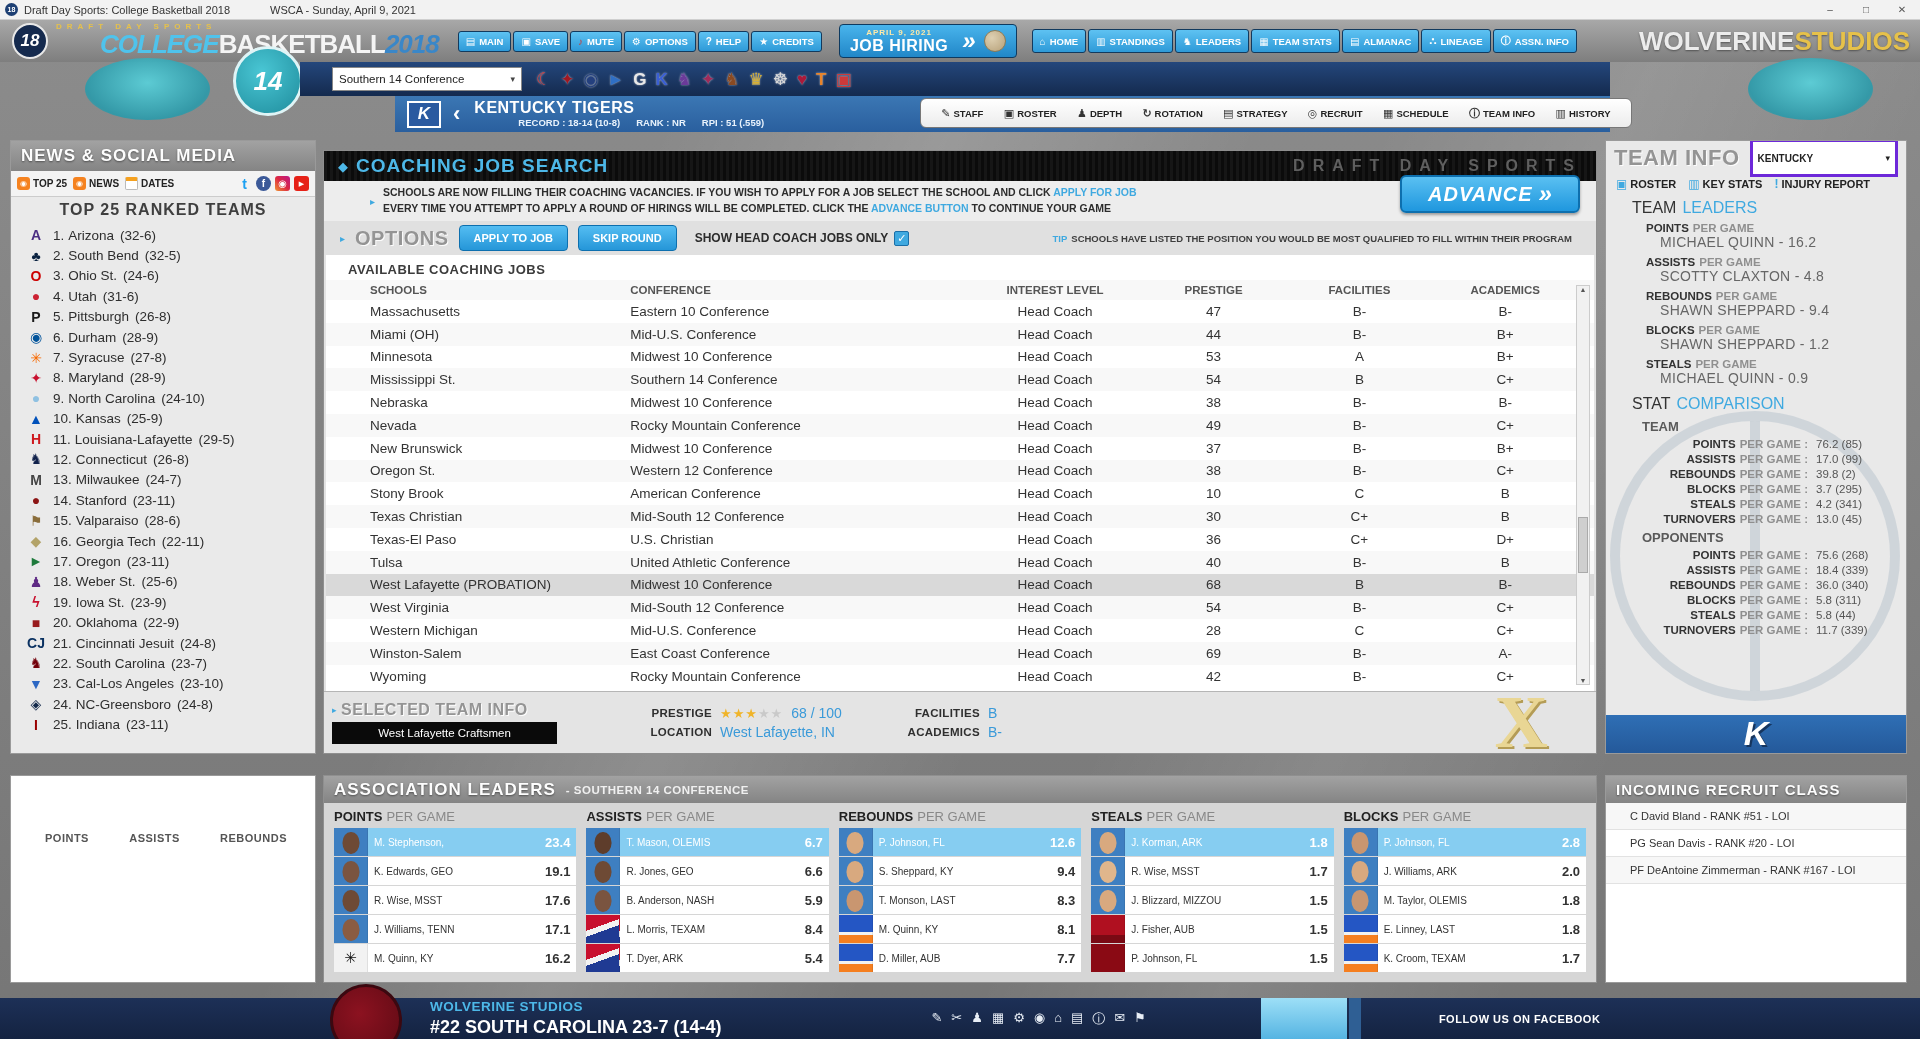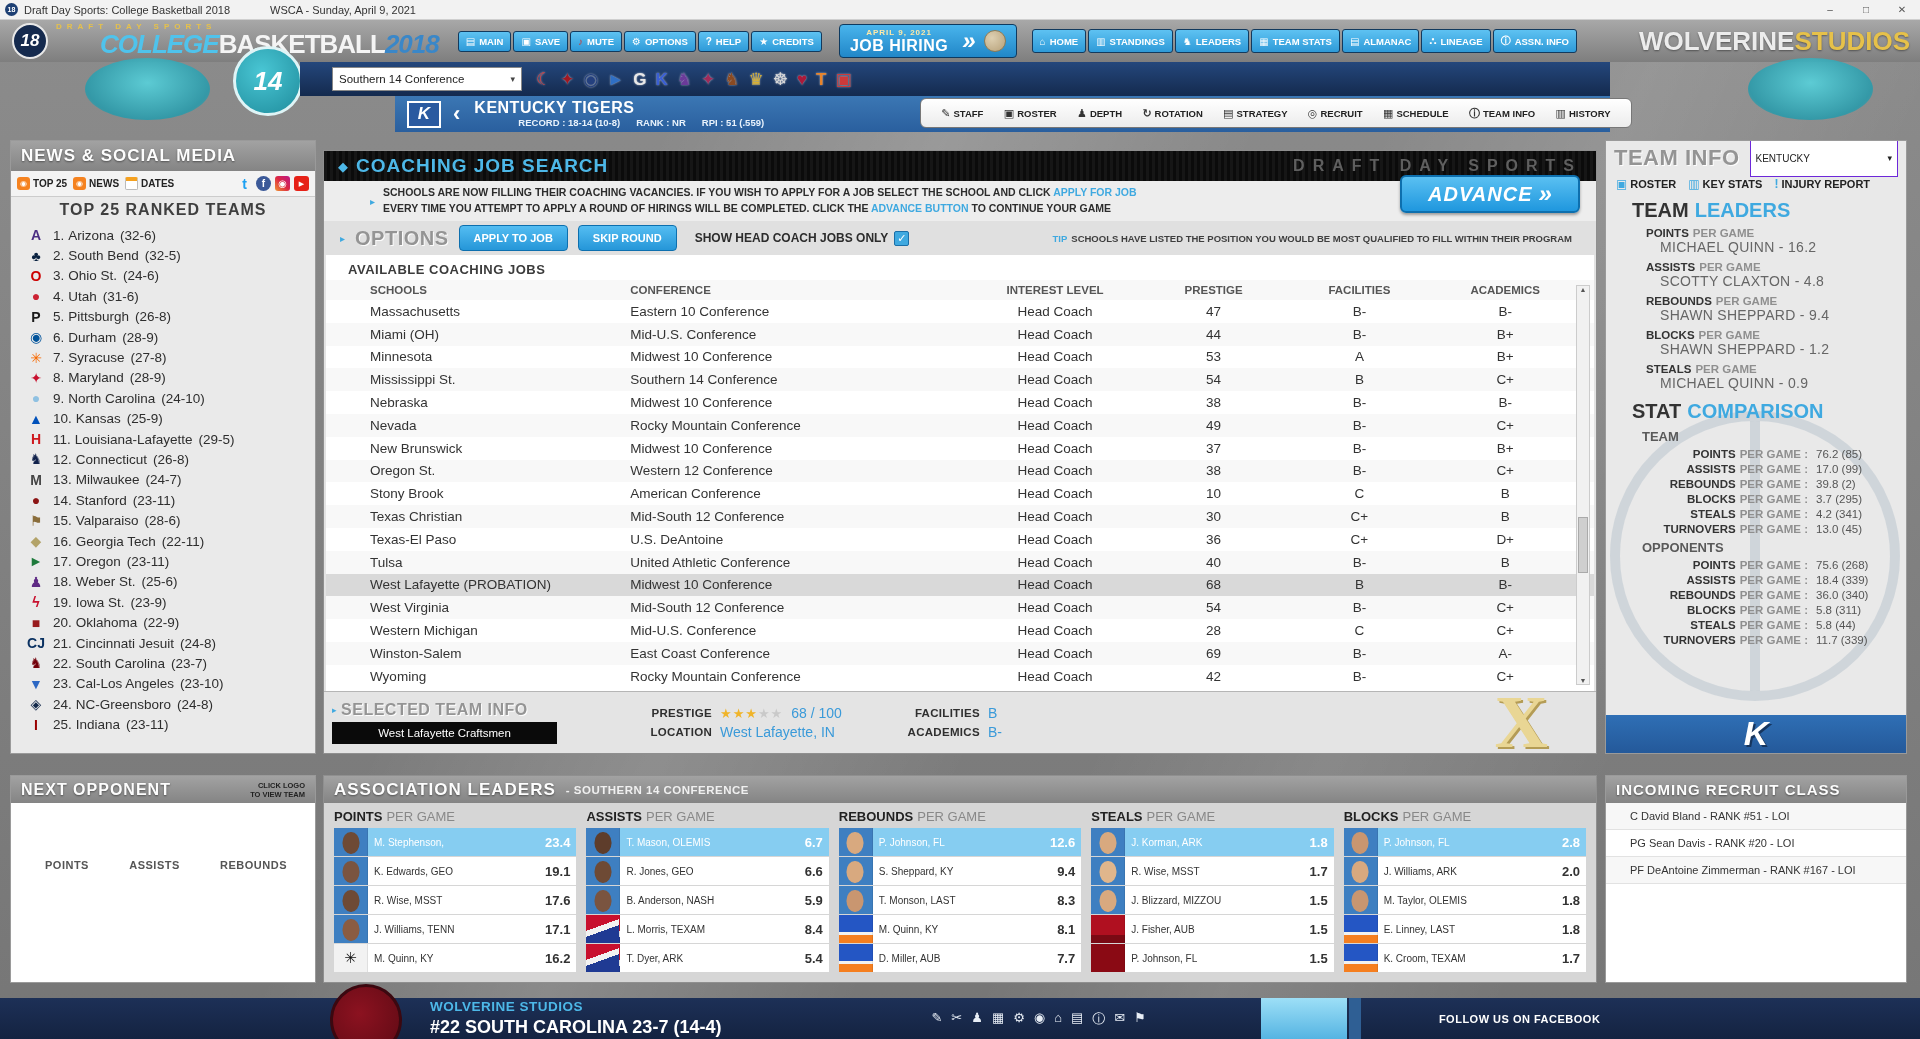--- a/index.html
+++ b/index.html
@@ -132,26 +132,26 @@
   #selinfo .g4{margin-left:60px;}
   .stars .f{color:#f0b429;font-size:13px;letter-spacing:1px;}
   .stars .e{color:#c9c9c9;font-size:13px;letter-spacing:1px;}
   #goldx{margin-left:auto;margin-right:40px;font-family:"Liberation Serif","DejaVu Serif",serif;font-size:74px;font-weight:bold;color:#e9d694;text-shadow:2px 2px 0 #b49c55;line-height:.9;}
   
   #tinfo{left:1605px;top:140px;width:302px;height:614px;background:#e9e9e9;z-index:2;border:1px solid #9a9a9a;overflow:hidden;}
   #tinfo .bball{position:absolute;width:290px;height:290px;border-radius:50%;border:10px solid rgba(150,170,185,.30);left:4px;top:270px;}
   #tinfo .bball::before{content:"";position:absolute;left:50%;top:0;bottom:0;width:10px;margin-left:-5px;background:rgba(150,170,185,.30);}
   #tihdr{display:flex;align-items:center;height:34px;padding:0 8px;position:relative;}
   #tihdr .t{font-size:22px;}
-  #tidd{margin-left:10px;flex:1;height:38px;background:#fff;border:1px solid #6d28d9;display:flex;align-items:center;font-size:10px;font-weight:normal;color:#222;padding:0 5px;cursor:pointer;}
+  #tidd{margin-left:10px;flex:1;height:38px;background:#fff;border:3px solid #6d28d9;display:flex;align-items:center;font-size:10px;font-weight:bold;color:#222;padding:0 5px;cursor:pointer;}
   #tidd .arr{margin-left:auto;font-size:9px;}
   #titabs{display:flex;align-items:center;gap:12px;padding:2px 10px;position:relative;}
   #titabs .tab{display:flex;gap:3px;align-items:center;font-size:11px;font-weight:bold;color:#222;cursor:pointer;}
   #titabs .tab .ico{color:#3fa9e0;font-size:12px;}
-  .bighead{padding:6px 0 2px 26px;font-size:20px;font-weight:bold;position:relative;}
+  .bighead{padding:6px 0 2px 26px;font-size:16px;font-weight:normal;position:relative;}
   .bighead .w1{color:#333;}
   .bighead .w2{color:#3fa9e0;margin-left:6px;}
   .ldblock{padding:3px 0 3px 40px;position:relative;}
   .ldblock .l1{font-size:11.5px;}
   .ldblock .l1 .w1{font-weight:bold;color:#333;}
   .ldblock .l1 .w2{color:#8f8f8f;font-weight:bold;margin-left:4px;}
   .ldblock .l2{font-size:14px;color:#666;padding-left:14px;letter-spacing:.3px;}
   .subhead{padding:4px 0 2px 36px;font-size:13px;font-weight:bold;color:#5a5a5a;position:relative;}
   .strow{display:flex;align-items:flex-end;padding:1.5px 14px 1.5px 56px;position:relative;}
   .strow .lab{flex:1;text-align:right;font-size:11.5px;}
@@ -647,21 +647,21 @@
           <span class="c1">Texas Christian</span>
           <span class="c2">Mid-South 12 Conference</span>
           <span class="c3">Head Coach</span>
           <span class="c4">30</span>
           <span class="c5">C+</span>
           <span class="c6">B</span>
         </div>
 
         <div class="jrow">
           <span class="c1">Texas-El Paso</span>
-          <span class="c2">U.S. DeAntoine</span>
+          <span class="c2">U.S. Christian</span>
           <span class="c3">Head Coach</span>
           <span class="c4">36</span>
           <span class="c5">C+</span>
           <span class="c6">D+</span>
         </div>
 
         <div class="jrow">
           <span class="c1">Tulsa</span>
           <span class="c2">United Athletic Conference</span>
           <span class="c3">Head Coach</span>
@@ -862,27 +862,20 @@
         <span class="lab"><span class="w1">TURNOVERS</span><span class="w2">PER GAME :</span></span>
         <span class="val">11.7 (339)</span>
       </div>
     </div>
   <div id="kbar">
       <span class="k">K</span>
     </div>
 </div>
 
 <div id="nextopp" class="abs">
-  <div class="hdrbar">
-    <span>NEXT OPPONENT</span>
-    <span class="hint">
-        <div>CLICK LOGO</div>
-        <div>TO VIEW TEAM</div>
-      </span>
-  </div>
   <div id="nolabels">
 
   <span>POINTS</span>
       <span>ASSISTS</span>
       <span>REBOUNDS</span>
     </div>
 </div>
 
 <div id="assoc" class="abs">
   <div class="hdrbar">

